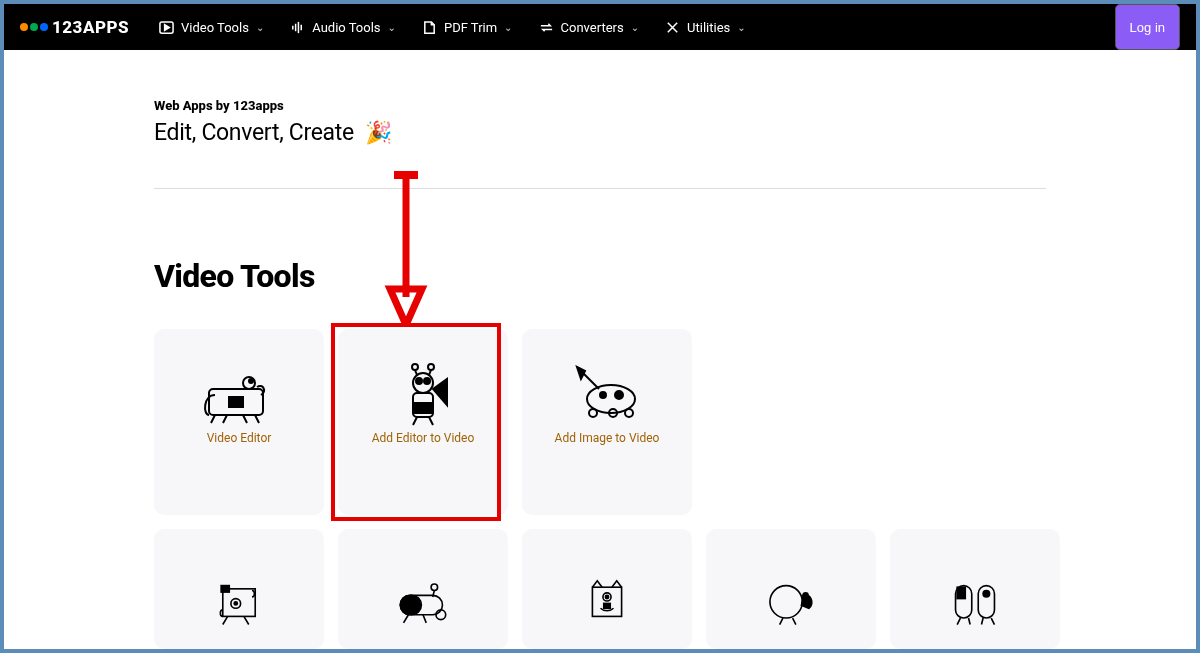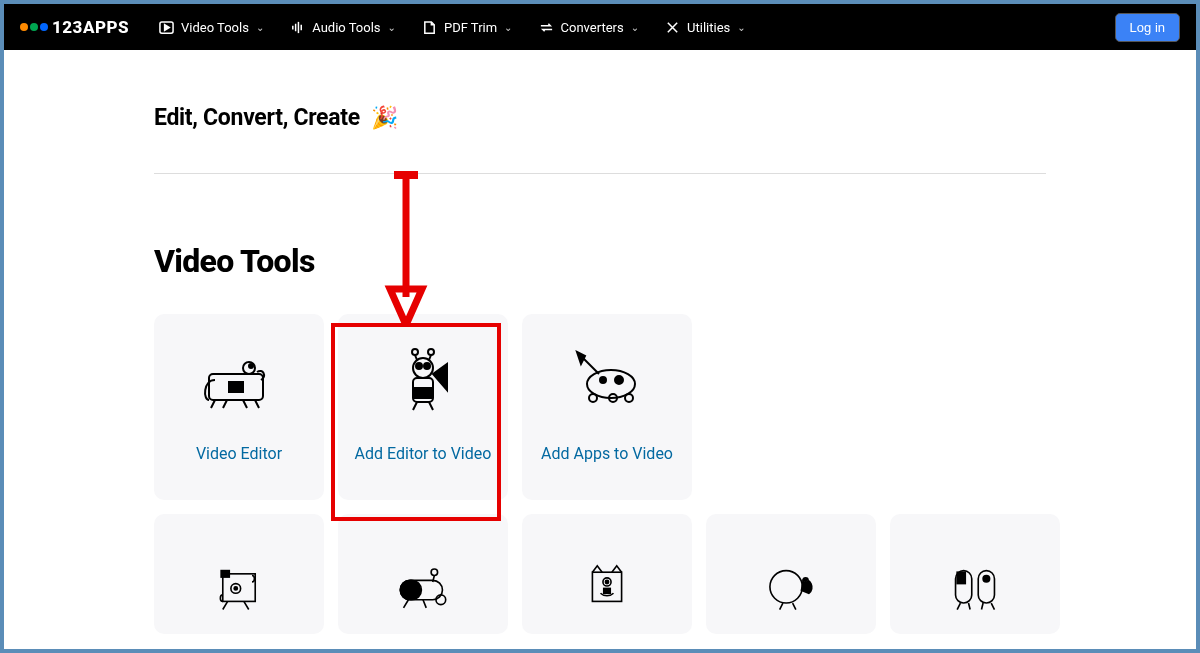--- a/index.html
+++ b/index.html
@@ -1,46 +1,46 @@
 <!DOCTYPE html>
 <html><head>
 <meta charset="utf-8">
 <style>
 * { margin: 0; padding: 0; box-sizing: border-box; }
 body { font-family: -apple-system, BlinkMacSystemFont, "Segoe UI", Roboto, Helvetica, Arial, sans-serif; background: #fff; }
 .frame { border: 4px solid #5b8db8; width: 1200px; height: 653px; overflow: hidden; position: relative; }
 
 
-.header { background: #000; height: 46px; display: flex; align-items: center; padding: 0 16px; gap: 18px; }
+.header { background: #000; height: 46px; display: flex; padding: 0 16px; gap: 18px; }
 .logo { display: flex; align-items: center; gap: 4px; }
 .logo-dots { display: flex; align-items: flex-end; gap: 2px; }
 .logo-dots span { display: inline-block; width: 8px; height: 8px; border-radius: 50%; }
 .logo-text { color: #fff; font-weight: 800; font-size: 17px; letter-spacing: 0.5px; }
 .nav { display: flex; align-items: center; gap: 26px; margin-left: 12px; }
 .nav-item { display: flex; align-items: center; gap: 7px; color: #fff; font-size: 13px; cursor: pointer; }
 .nav-icon { width: 15px; height: 15px; display: inline-flex; align-items: center; justify-content: center; }
 .nav-icon svg { stroke: #fff; fill: none; stroke-width: 1.6; }
 .chev { font-size: 10px; opacity: 0.8; }
-.login { margin-left: auto; color: #fff; font-size: 13px; padding: 6px 14px; border: 1px solid #555; border-radius: 5px; background: #3b82f6; cursor: pointer; }
+.login { margin-left: auto; color: #fff; font-size: 13px; padding: 6px 14px; border: 1px solid #555; border-radius: 5px; background: #8b5cf6; cursor: pointer; }
 
 
 .content { padding: 0 150px; }
 .hero { padding-top: 48px; }
 .eyebrow { font-size: 13px; font-weight: 800; color: #000; }
-.tagline { font-size: 23px; font-weight: 700; color: #000; margin-top: 6px; letter-spacing: -0.3px; }
+.tagline { font-size: 23px; font-weight: 400; color: #000; margin-top: 6px; letter-spacing: -0.3px; }
 .tagline .emoji { margin-left: 6px; font-size: 22px; }
 .divider { border-top: 1px solid #ddd; margin-top: 42px; }
 
 
 .section-title { font-size: 32px; font-weight: 800; margin-top: 68px; letter-spacing: -0.7px; }
 .grid { display: grid; grid-template-columns: repeat(5, 170px); gap: 14px; margin-top: 34px; }
 .card { background: #f7f7f9; border-radius: 10px; width: 170px; height: 186px; display: flex; flex-direction: column; align-items: center; justify-content: flex-start; padding-top: 28px; cursor: pointer; }
 .card .illus { width: 88px; height: 74px; display: flex; align-items: flex-end; justify-content: center; }
 .card .illus svg { stroke: #000; fill: none; stroke-width: 2; }
-.card-label { font-size: 16px; color: #0369a1; margin-top: 28px; text-align: center; }
+.card-label { font-size: 12px; color: #a16207; text-align: center; }
 
 .row2 .card { height: 120px; } 
 
 
 .highlight { position: absolute; border: 4px solid #e60000; pointer-events: none; }
 .arrow { position: absolute; pointer-events: none; }
 </style>
 </head>
 <body>
 
@@ -105,20 +105,21 @@
         </span>
         <span>Utilities</span>
         <span class="chev">⌄</span>
       </div>
     </div>
     <button class="login">Log in</button>
   </div>
 
   <div class="content">
     <div class="hero">
+      <div class="eyebrow">Web Apps by 123apps</div>
       <div class="tagline">
         <span>Edit, Convert, Create</span>
         <span class="emoji">🎉</span>
       </div>
     </div>
     <div class="divider"></div>
 
     <h2 class="section-title">Video Tools</h2>
 
     <div class="grid">
@@ -165,21 +166,21 @@
             <ellipse cx="48" cy="42" rx="24" ry="14"></ellipse>
             <circle cx="56" cy="38" r="4" fill="#000"></circle>
             <circle cx="40" cy="38" r="3" fill="#000"></circle>
             <path d="M18 14l18 18"></path>
             <path d="M14 10l8 4-4 8z" fill="#000"></path>
             <circle cx="30" cy="56" r="4"></circle>
               <circle cx="50" cy="56" r="4"></circle>
               <circle cx="66" cy="56" r="4"></circle>
           </svg>
         </div>
-        <div class="card-label">Add Apps to Video</div>
+        <div class="card-label">Add Image to Video</div>
       </div>
     </div>
 
     <div class="grid row2" style="margin-top:14px">
       <div class="card">
         <div class="illus">
           <svg viewBox="0 0 88 74" width="88" height="60">
             <rect x="24" y="22" width="40" height="34"></rect>
             <rect x="22" y="18" width="10" height="8" fill="#000"></rect>
             <circle cx="40" cy="40" r="6"></circle>

